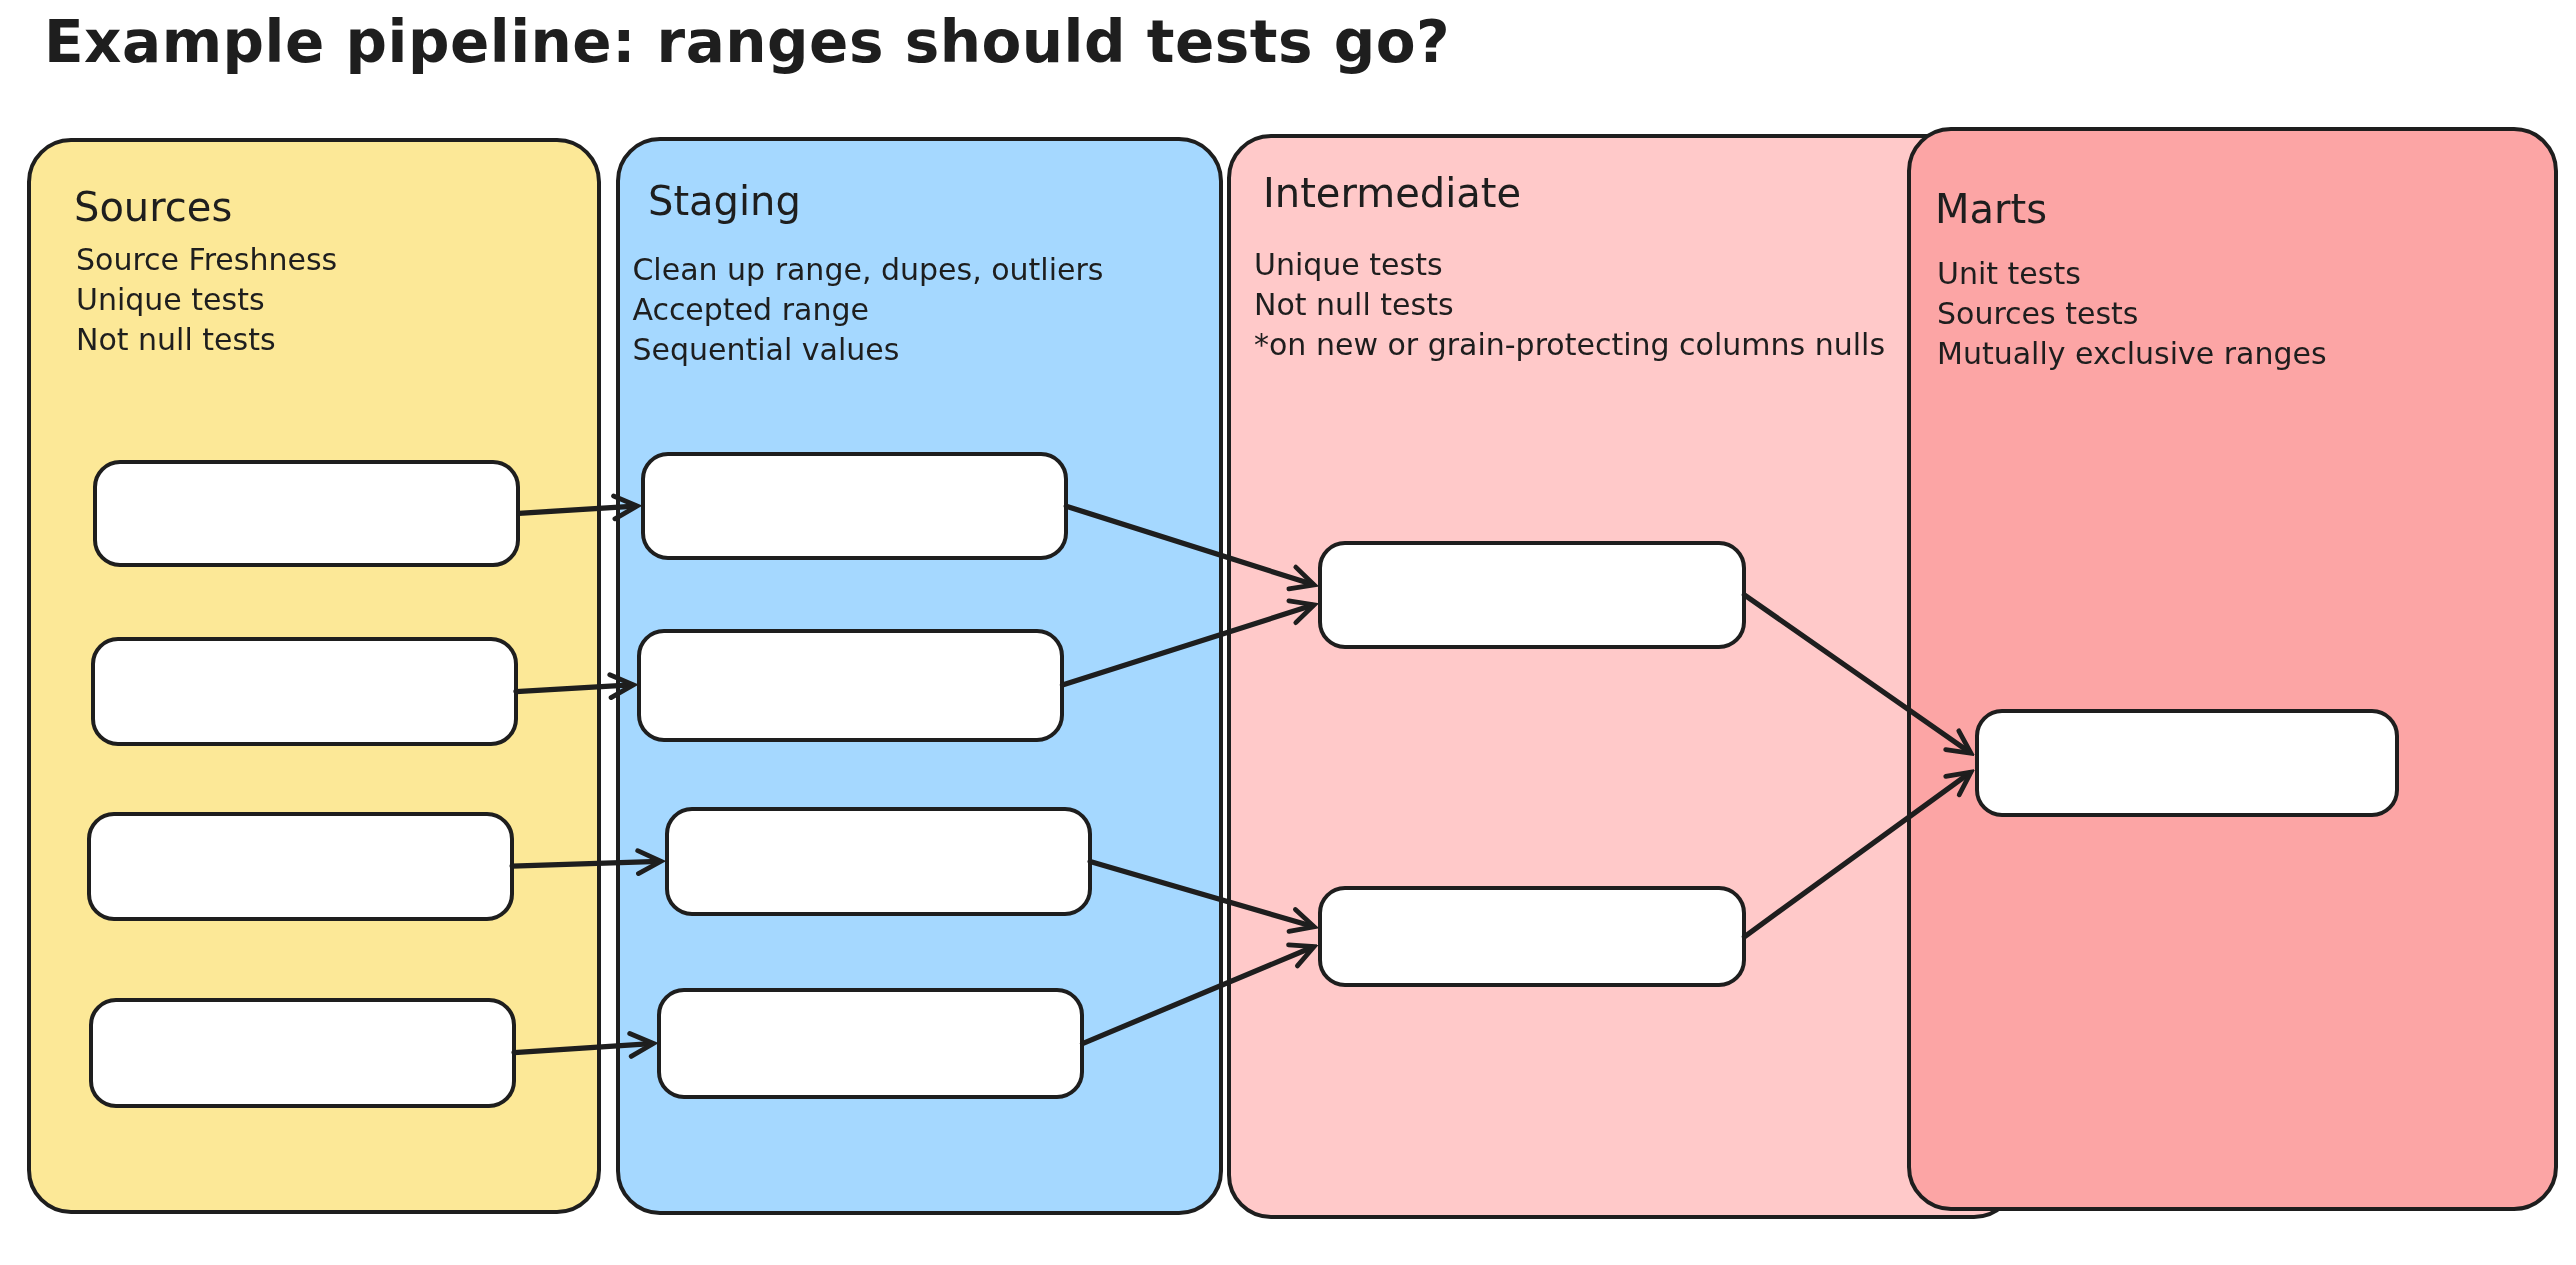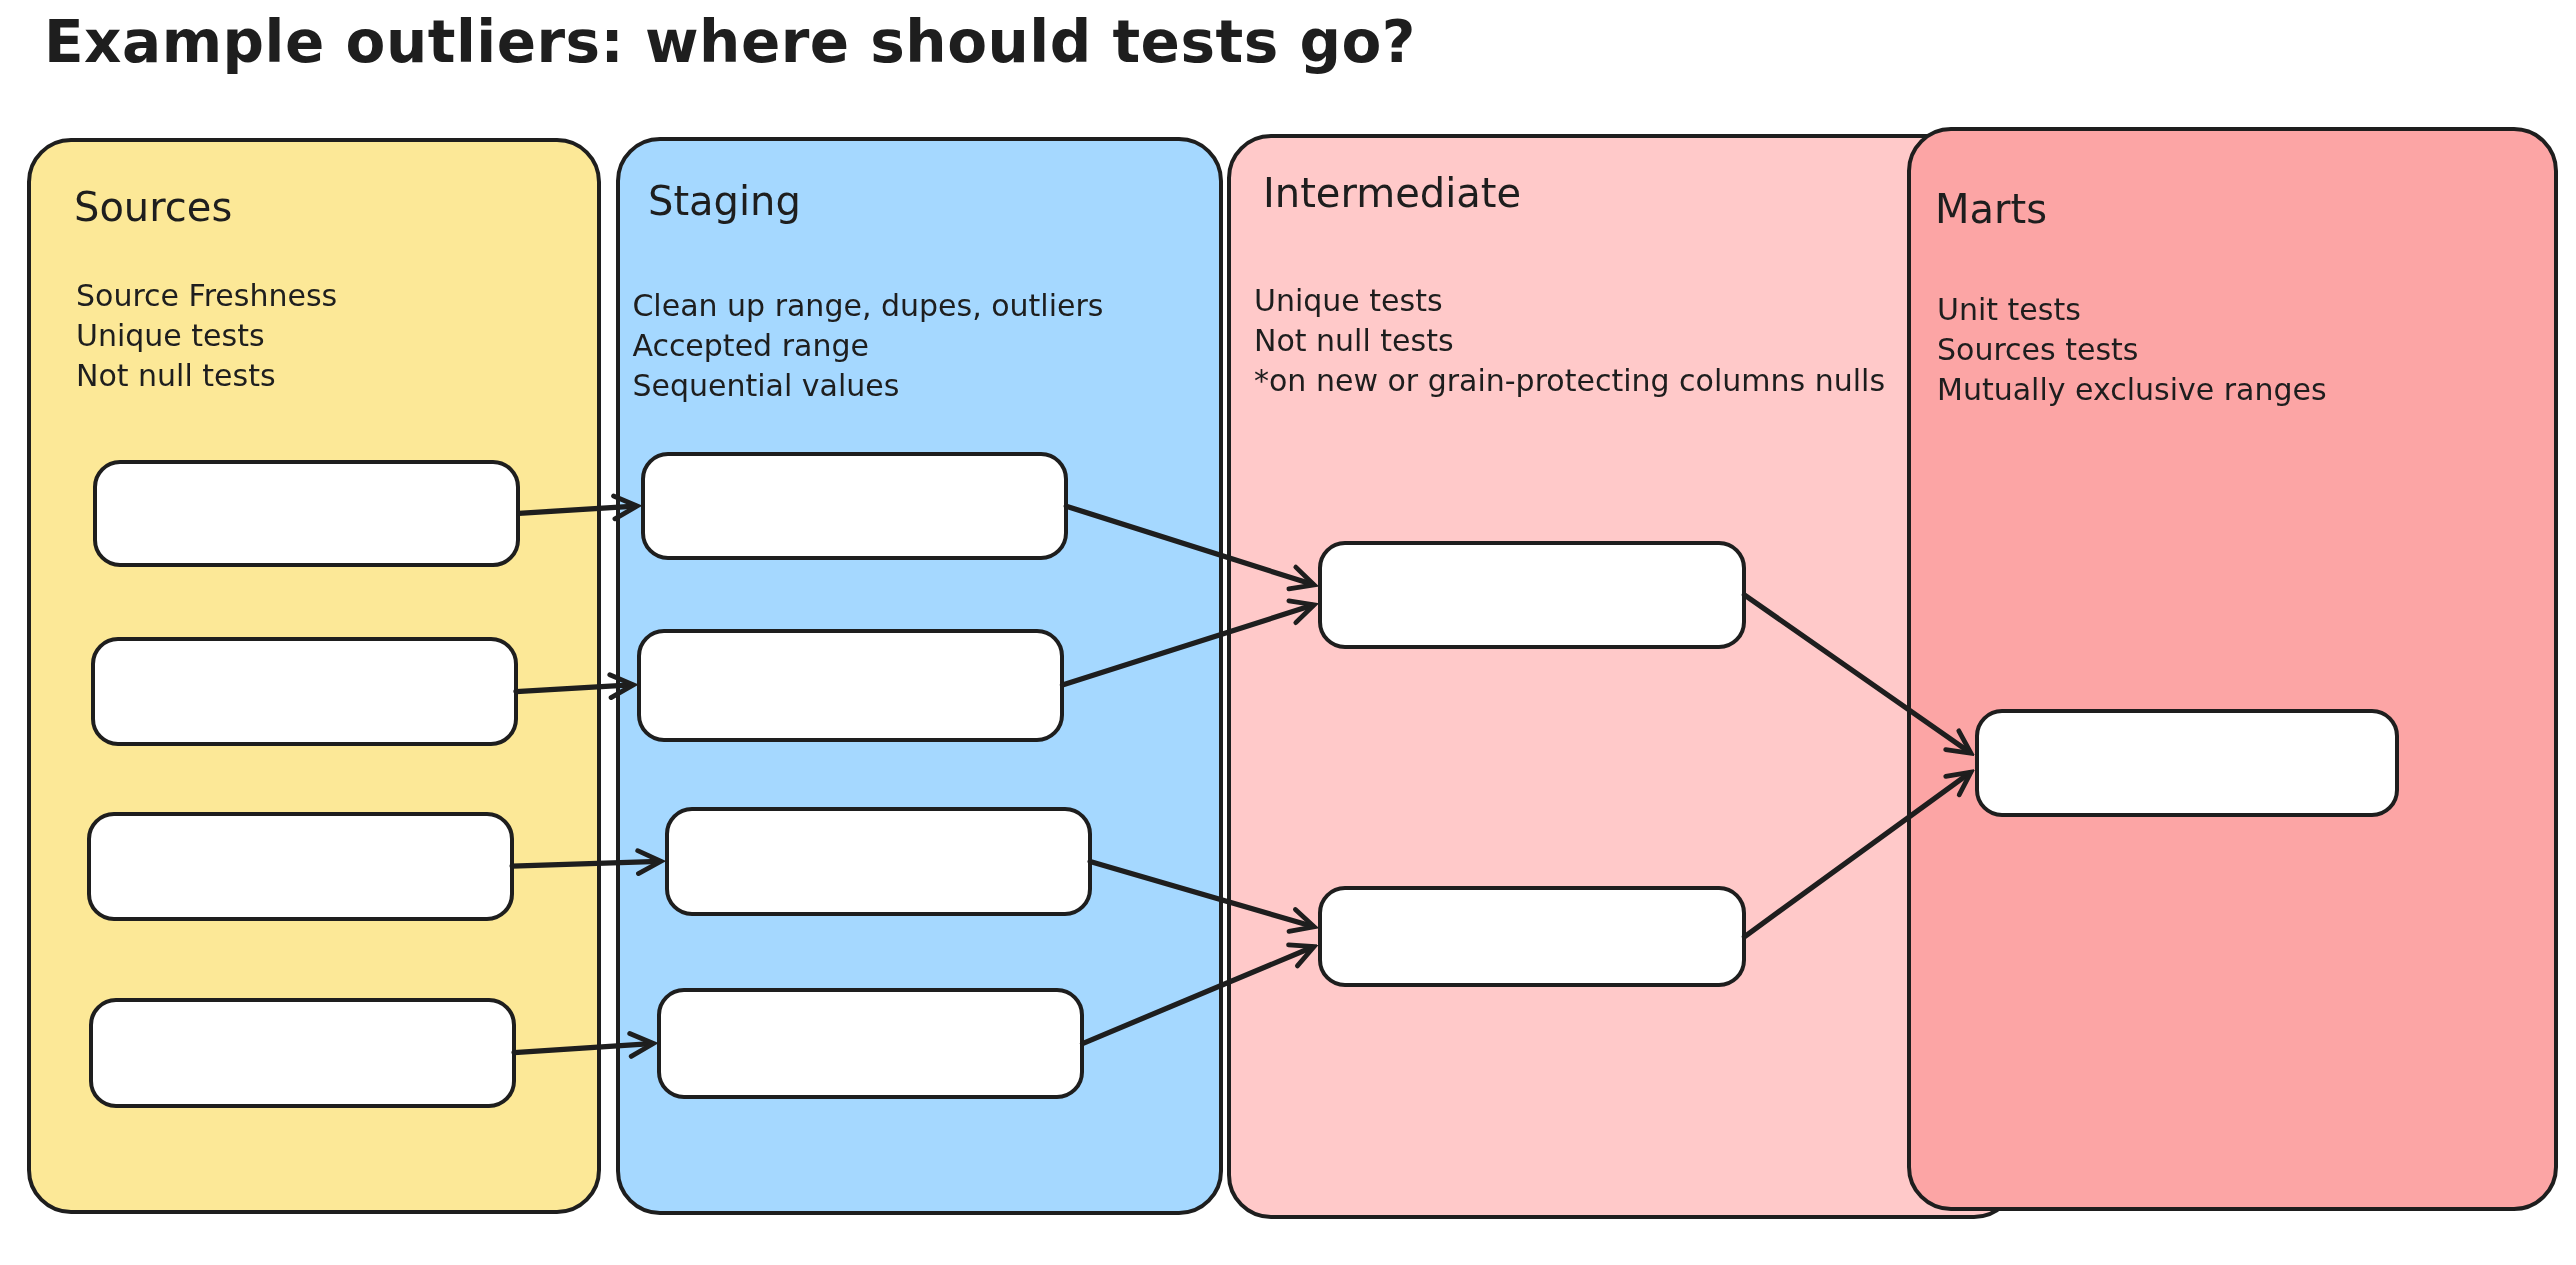--- a/index.html
+++ b/index.html
@@ -32,42 +32,41 @@
     font-size: 40px;
     font-weight: 400;
     white-space: nowrap;
   }
   .col-notes {
     position: absolute;
     font-size: 30px;
     line-height: 40px;
     font-weight: 400;
     white-space: nowrap;
-    margin-top: 36px;
   }
   .node {
     position: absolute;
     background: #ffffff;
     border: 4.8px solid #1e1e1e;
     border-radius: 27px;
     box-sizing: border-box;
   }
   svg.edges {
     position: absolute;
     left: 0; top: 0;
     width: 2576px; height: 1266px;
     pointer-events: none;
   }
 </style>
 </head>
 <body>
 
 <div class="canvas" style="background: rgb(255, 255, 255);">
 
-  <div class="title">Example outliers: where should tests go?</div>
+  <div class="title">Example pipeline: ranges should tests go?</div>
 
   <section class="col" id="col-sources" style="left: 27px; top: 138px; width: 574px; height: 1076px; background: rgb(252, 232, 151); border-color: rgb(30, 30, 30);">
     <div class="col-label" style="left: 43px; top: 42px;">Sources</div>
     <div class="col-notes" style="left: 45px; top: 98px;">
         <div>Source Freshness</div>
         <div>Unique tests</div>
         <div>Not null tests</div>
       </div>
   </section>
 

